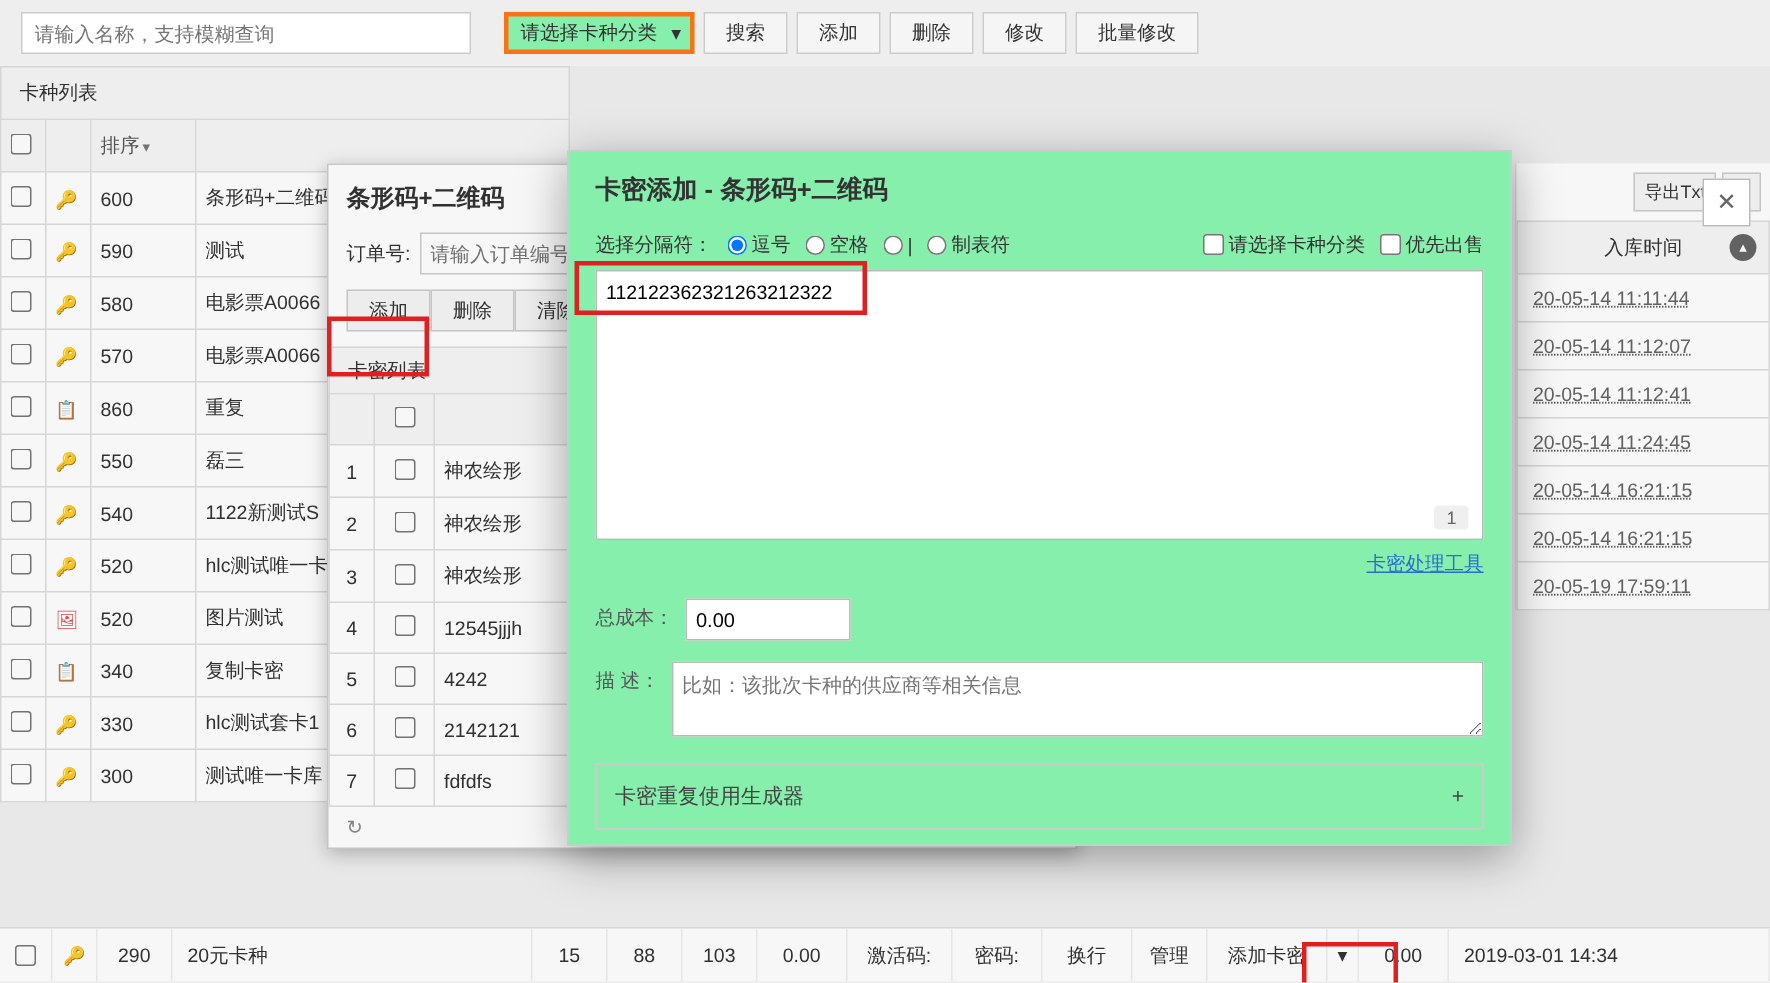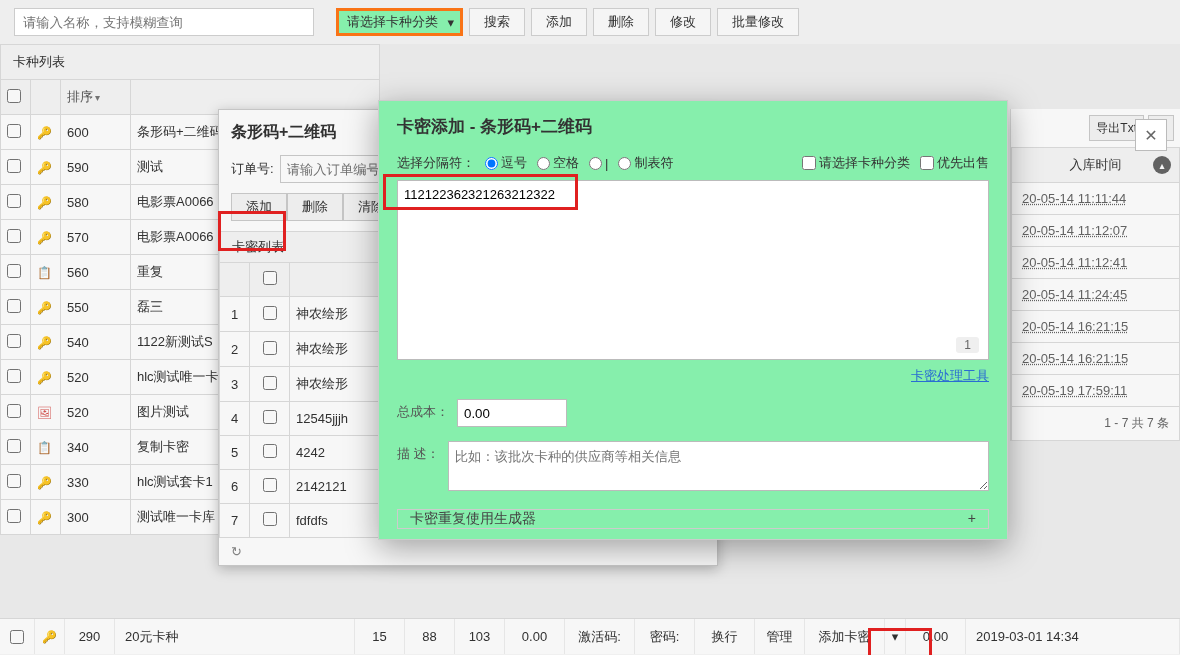--- a/index.html
+++ b/index.html
@@ -44,21 +44,21 @@
 .radio-row label{display:inline-flex;align-items:center;gap:3px;}
 .r{width:13px;height:13px;}
 .flex-sp{flex:1;}
 .cb-lbl{display:inline-flex;align-items:center;gap:4px;font-size:13px;}
 .bigtext{margin-top:8px;width:100%;height:180px;border:1px solid #bbb;padding:6px;font-size:13px;resize:none;background:#fff;position:relative;}
 .kmtool{color:#2a6dd2;font-size:13px;text-decoration:underline;}
 .form-row{display:flex;align-items:flex-start;gap:8px;margin-top:14px;font-size:13px;}
 .form-row .lbl{color:#555;padding-top:4px;}
 .ti{height:28px;border:1px solid #bbb;padding:0 6px;width:110px;}
 .ta{border:1px solid #bbb;padding:6px;flex:1;height:50px;resize:both;}
-.collapse-bar{margin-top:18px;border:1px solid #ccc;padding:0 12px;font-size:14px;display:flex;justify-content:space-between;color:#444;cursor:pointer;}
+.collapse-bar{margin-top:18px;border:1px solid #ccc;padding:12px 12px;font-size:14px;display:flex;justify-content:space-between;color:#444;cursor:pointer;}
 .modal-foot{text-align:right;padding:16px 18px 18px;}
 .modal-foot .btn{margin-left:6px;height:32px;padding:0 18px;}
 
 
 .right-strip{position:absolute;right:0;top:65px;width:170px;background:#fff;border-left:1px solid #ddd}
 .rs-top{display:flex;gap:4px;padding:6px;justify-content:flex-end;}
 .rs-btn{height:26px;border:1px solid #ccc;background:#f5f5f5;padding:0 6px;font-size:12px;display:inline-flex;align-items:center;cursor:pointer;}
 .rs-head{background:#f6f6f6;border:1px solid #ddd;font-size:13px;text-align:center;padding:8px;position:relative;}
 .rs-cell{border:1px solid #ddd;border-top:none;padding:8px 10px;color:#666;font-size:13px;text-decoration:underline dotted;white-space:nowrap;}
 .sumline{border:1px solid #ddd;border-top:none;padding:8px 10px;font-size:12px;text-align:right;color:#666;}
@@ -117,21 +117,21 @@
   </tr>
           <tr>
     <td><input type="checkbox" class="chk" style=""></td>
     <td><span class="icon-key">🔑</span></td>
     <td>570</td>
     <td>电影票A0066</td>
   </tr>
           <tr>
     <td><input type="checkbox" class="chk" style=""></td>
     <td><span class="icon-key">📋</span></td>
-    <td>560</td>
+    <td>860</td>
     <td>重复</td>
   </tr>
           <tr>
     <td><input type="checkbox" class="chk" style=""></td>
     <td><span class="icon-key">🔑</span></td>
     <td>550</td>
     <td>磊三</td>
   </tr>
           <tr>
     <td><input type="checkbox" class="chk" style=""></td>
@@ -245,21 +245,20 @@
     </div>
     <div id="rs-rows">
         <div class="rs-cell">20-05-14 11:11:44</div>
         <div class="rs-cell">20-05-14 11:12:07</div>
         <div class="rs-cell">20-05-14 11:12:41</div>
         <div class="rs-cell">20-05-14 11:24:45</div>
         <div class="rs-cell">20-05-14 16:21:15</div>
         <div class="rs-cell">20-05-14 16:21:15</div>
         <div class="rs-cell">20-05-19 17:59:11</div>
       </div>
-    <div class="sumline">1 - 7   共 7 条</div>
   </div>
 
   <div class="modal-backdrop"></div>
 
   <div class="close-btn" style="position:absolute;left:1135px;top:75px;z-index:30;">✕</div>
 
   <div class="modal">
     <div class="modal-head">
       <div class="modal-title">卡密添加 - 条形码+二维码</div>
     </div>

